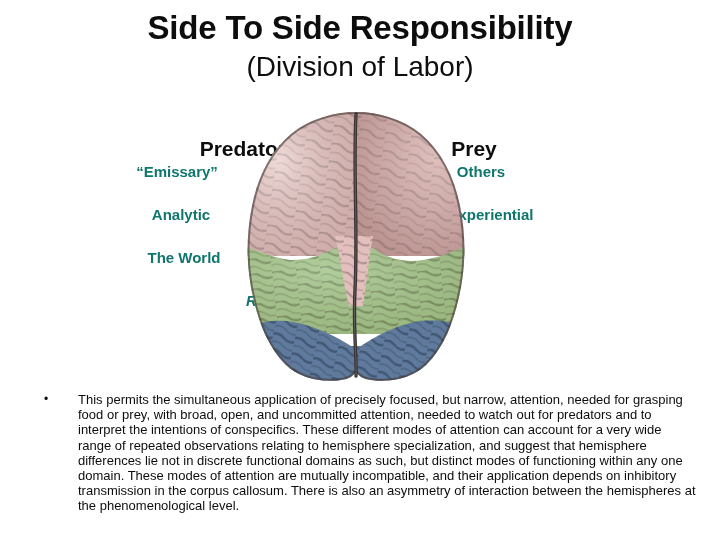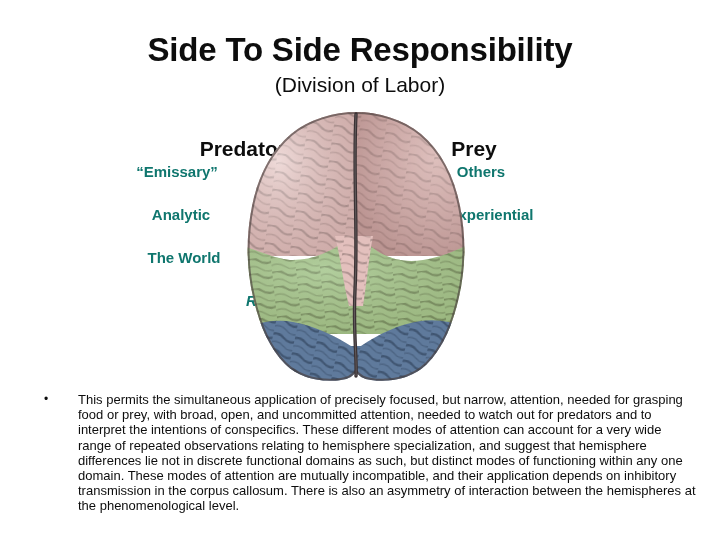--- a/index.html
+++ b/index.html
@@ -18,33 +18,33 @@
 
   #slide {
     position: absolute;
     inset: 0;
   }
 
   
   #title-block {
     position: absolute;
     left: 0;
-    top: 32px;
+    top: 10px;
     width: 720px;
     text-align: center;
   }
   #slide-title {
     font-size: 33px;
     font-weight: bold;
     letter-spacing: -0.2px;
     line-height: 1.12;
     color: #0d0d0d;
   }
   #slide-subtitle {
-    font-size: 21px;
+    font-size: 28px;
     font-weight: normal;
     line-height: 1.2;
     margin-top: 3px;
     color: #0d0d0d;
   }
 
   
   .label-column {
     position: absolute;
     top: 138px;

